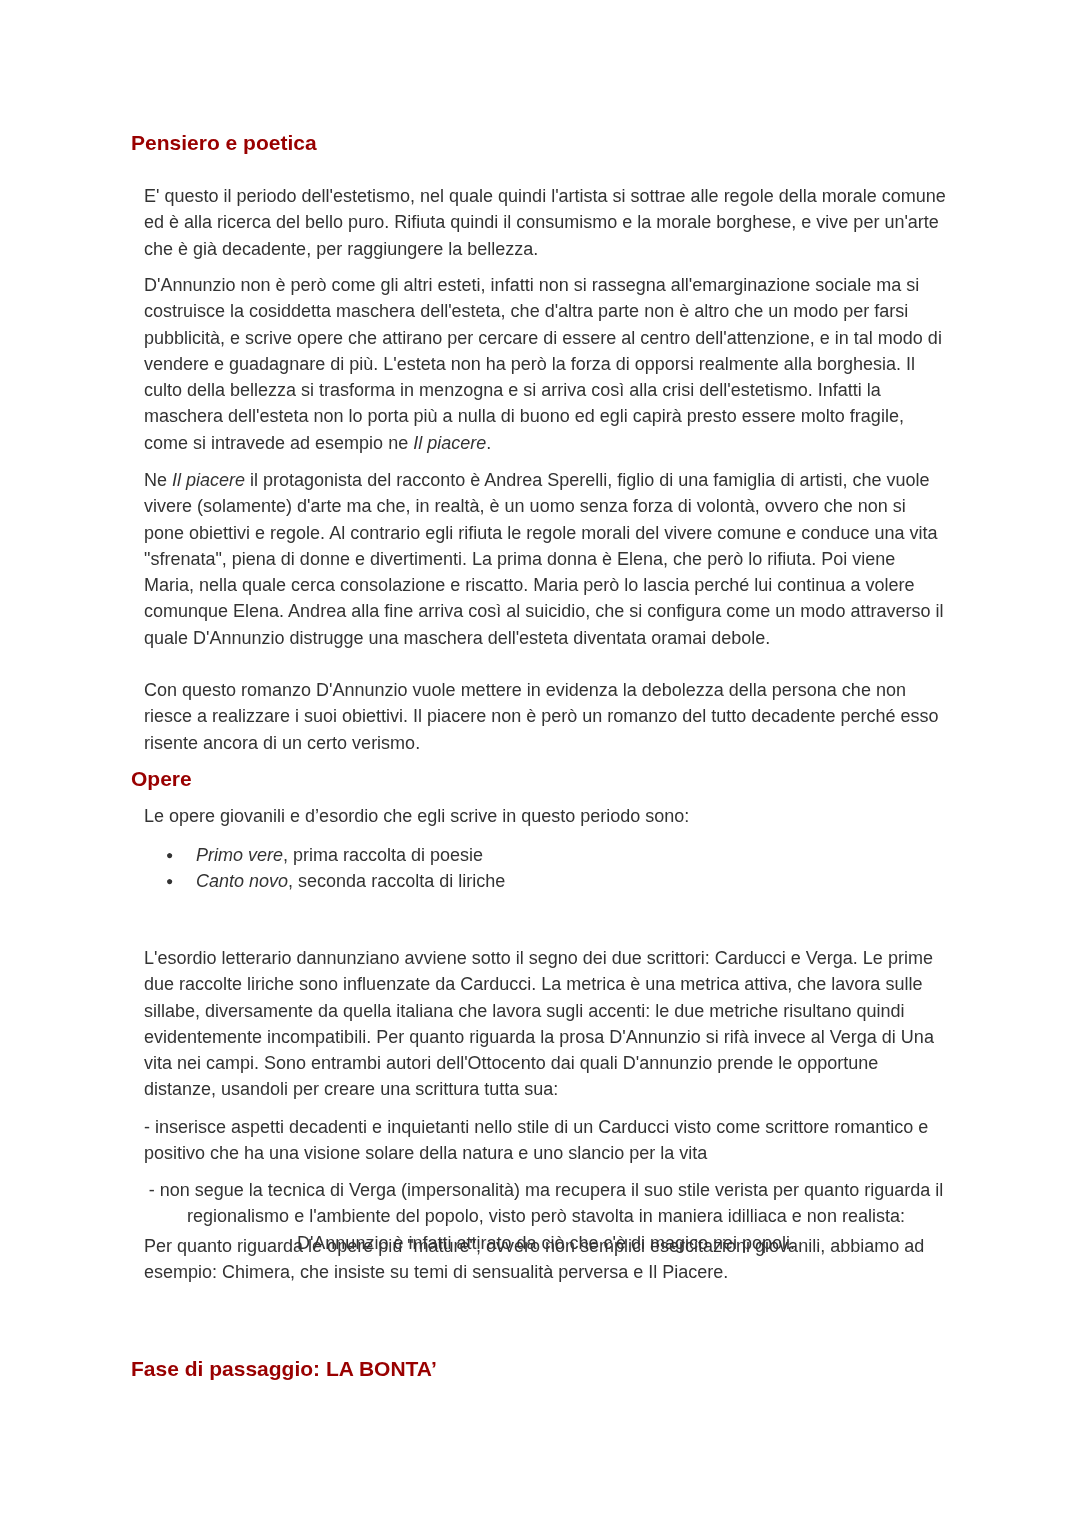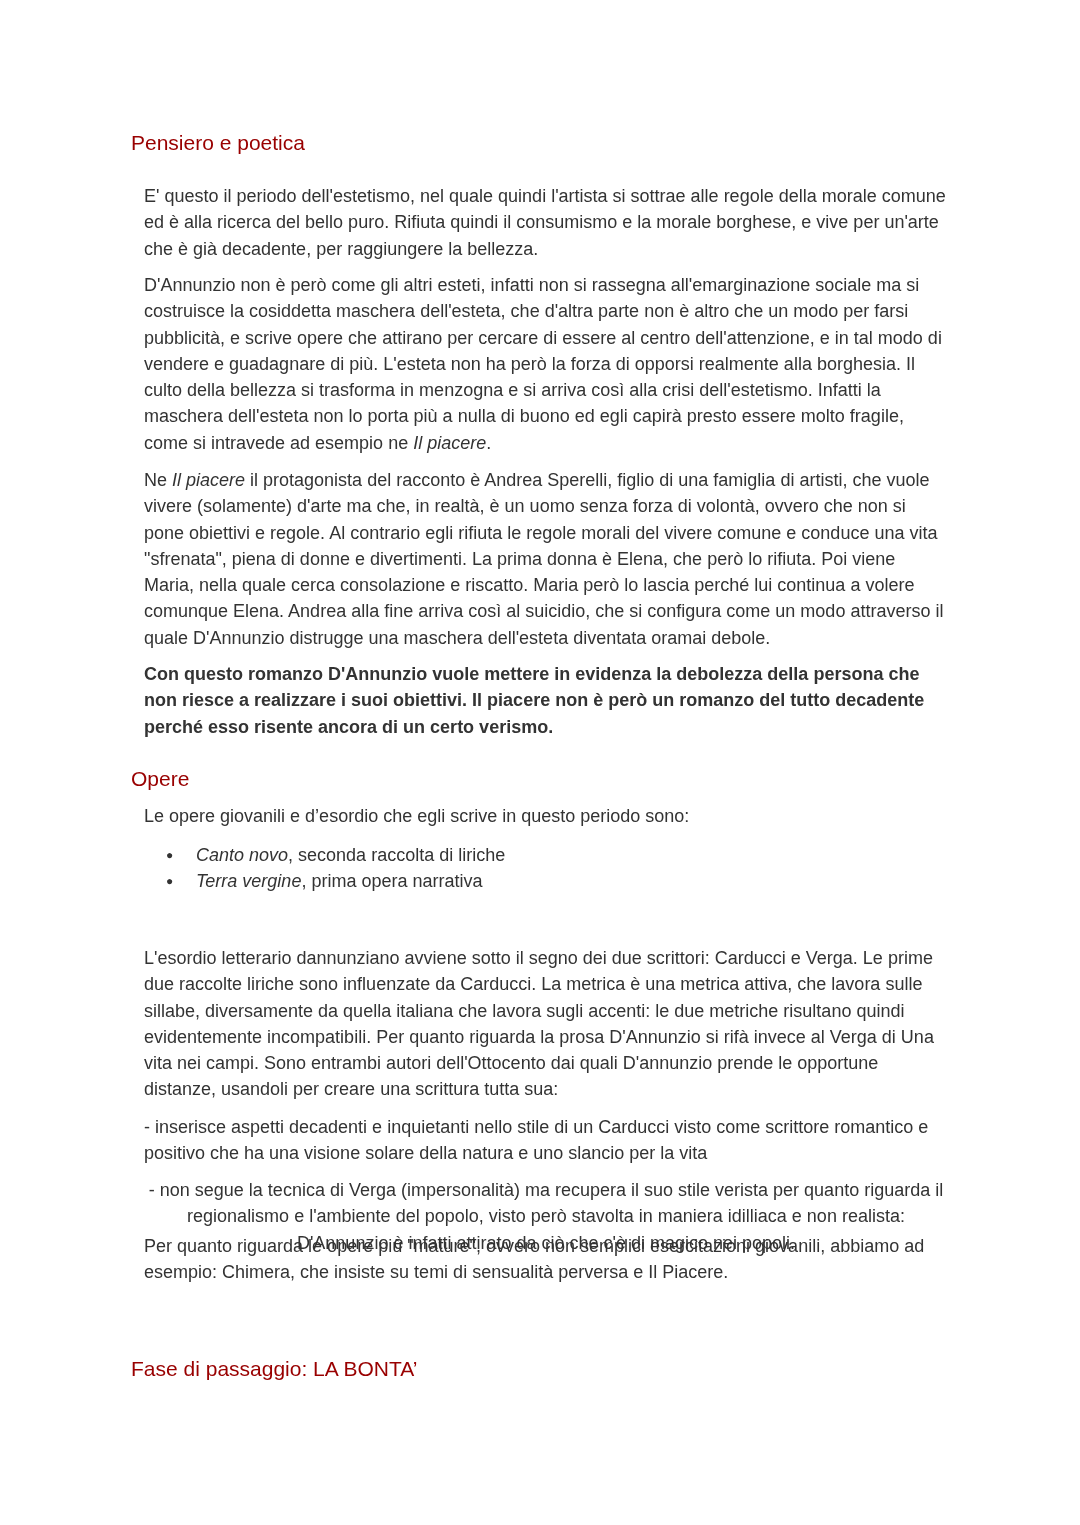--- a/index.html
+++ b/index.html
@@ -1,25 +1,25 @@
 <!DOCTYPE html>
 <html><head>
 <meta charset="utf-8">
 <style>
   html, body { margin: 0; padding: 0; background: #ffffff; }
   body { width: 1080px; height: 1525px; position: relative; overflow: hidden;
          font-family: "Liberation Sans", sans-serif; color: #333333; }
   .page { position: absolute; left: 131px; top: 128px; width: 830px; }
-  h2 { margin: 0; color: #990000; font-weight: normal; font-size: 21px; line-height: 30px; }
+  h2 { margin: 0; color: #990000; font-weight: bold; font-size: 21px; line-height: 30px; }
   p { margin: 13px; font-size: 18px; line-height: 26.3px; }
   .h-pensiero { position: absolute; top: 0; }
   .p1 { position: absolute; top: 42px; }
   .p2 { position: absolute; top: 131px; }
   .p3 { position: absolute; top: 326px; }
-  .p4 { position: absolute; top: 520px; font-weight: bold; }
+  .p4 { position: absolute; top: 536px; }
   .h-opere { position: absolute; top: 636px; }
   .p5 { position: absolute; top: 662px; }
   ul { position: absolute; top: 714px; margin: 0; padding: 0; list-style: none; font-size: 18px; line-height: 26.3px; }
   ul li { position: relative; padding-left: 65px; }
   ul li::before { content: "\25CF"; position: absolute; left: 35px; font-size: 12px; top: 0; color: #333; }
   .p6 { position: absolute; top: 804px; }
   .p7 { position: absolute; top: 973px; }
   .p8 { position: absolute; top: 1036px; text-align: center; }
   .p9 { position: absolute; top: 1092px; }
   .h-fase { position: absolute; top: 1226px; }
@@ -31,22 +31,22 @@
 <div class="page">
   <h2 class="h-pensiero">Pensiero e poetica</h2>
   <p class="p1">E' questo il periodo dell'estetismo, nel quale quindi l'artista si sottrae alle regole della morale comune ed è alla ricerca del bello puro. Rifiuta quindi il consumismo e la morale borghese, e vive per un'arte che è già decadente, per raggiungere la bellezza.</p>
   <p class="p2"><span>D'Annunzio non è però come gli altri esteti, infatti non si rassegna all'emarginazione sociale ma si costruisce la cosiddetta maschera dell'esteta, che d'altra parte non è altro che un modo per farsi pubblicità, e scrive opere che attirano per cercare di essere al centro dell'attenzione, e in tal modo di vendere e guadagnare di più. L'esteta non ha però la forza di opporsi realmente alla borghesia. Il culto della bellezza si trasforma in menzogna e si arriva così alla crisi dell'estetismo. Infatti la maschera dell'esteta non lo porta più a nulla di buono ed egli capirà presto essere molto fragile, come si intravede ad esempio ne </span><i>Il piacere</i><span>.</span></p>
   <p class="p3"><span>Ne </span><i>Il piacere</i><span> il protagonista del racconto è Andrea Sperelli, figlio di una famiglia di artisti, che vuole vivere (solamente) d'arte ma che, in realtà, è un uomo senza forza di volontà, ovvero che non si pone obiettivi e regole. Al contrario egli rifiuta le regole morali del vivere comune e conduce una vita "sfrenata", piena di donne e divertimenti. La prima donna è Elena, che però lo rifiuta. Poi viene Maria, nella quale cerca consolazione e riscatto. Maria però lo lascia perché lui continua a volere comunque Elena. Andrea alla fine arriva così al suicidio, che si configura come un modo attraverso il quale D'Annunzio distrugge una maschera dell'esteta diventata oramai debole.</span></p>
   <p class="p4">Con questo romanzo D'Annunzio vuole mettere in evidenza la debolezza della persona che non riesce a realizzare i suoi obiettivi. Il piacere non è però un romanzo del tutto decadente perché esso risente ancora di un certo verismo.</p>
 
   <h2 class="h-opere">Opere</h2>
   <p class="p5">Le opere giovanili e d’esordio che egli scrive in questo periodo sono:</p>
   <ul>
+    <li><i>Primo vere</i><span>, prima raccolta di poesie</span></li>
     <li><i>Canto novo</i><span>, seconda raccolta di liriche</span></li>
-    <li><i>Terra vergine</i><span>, prima opera narrativa</span></li>
   </ul>
   <p class="p6">L'esordio letterario dannunziano avviene sotto il segno dei due scrittori: Carducci e Verga. Le prime due raccolte liriche sono influenzate da Carducci. La metrica è una metrica attiva, che lavora sulle sillabe, diversamente da quella italiana che lavora sugli accenti: le due metriche risultano quindi evidentemente incompatibili. Per quanto riguarda la prosa D'Annunzio si rifà invece al Verga di Una vita nei campi. Sono entrambi autori dell'Ottocento dai quali D'annunzio prende le opportune distanze, usandoli per creare una scrittura tutta sua:</p>
   <p class="p7">- inserisce aspetti decadenti e inquietanti nello stile di un Carducci visto come scrittore romantico e positivo che ha una visione solare della natura e uno slancio per la vita</p>
   <p class="p8">- non segue la tecnica di Verga (impersonalità) ma recupera il suo stile verista per quanto riguarda il regionalismo e l'ambiente del popolo, visto però stavolta in maniera idilliaca e non realista: D'Annunzio è infatti attirato da ciò che c'è di magico nei popoli.</p>
   <p class="p9">Per quanto riguarda le opere più "mature", ovvero non semplici esercitazioni giovanili, abbiamo ad esempio: Chimera, che insiste su temi di sensualità perversa e Il Piacere.</p>
 
   <h2 class="h-fase">Fase di passaggio: LA BONTA’</h2>
 </div>
 
 </body></html>

